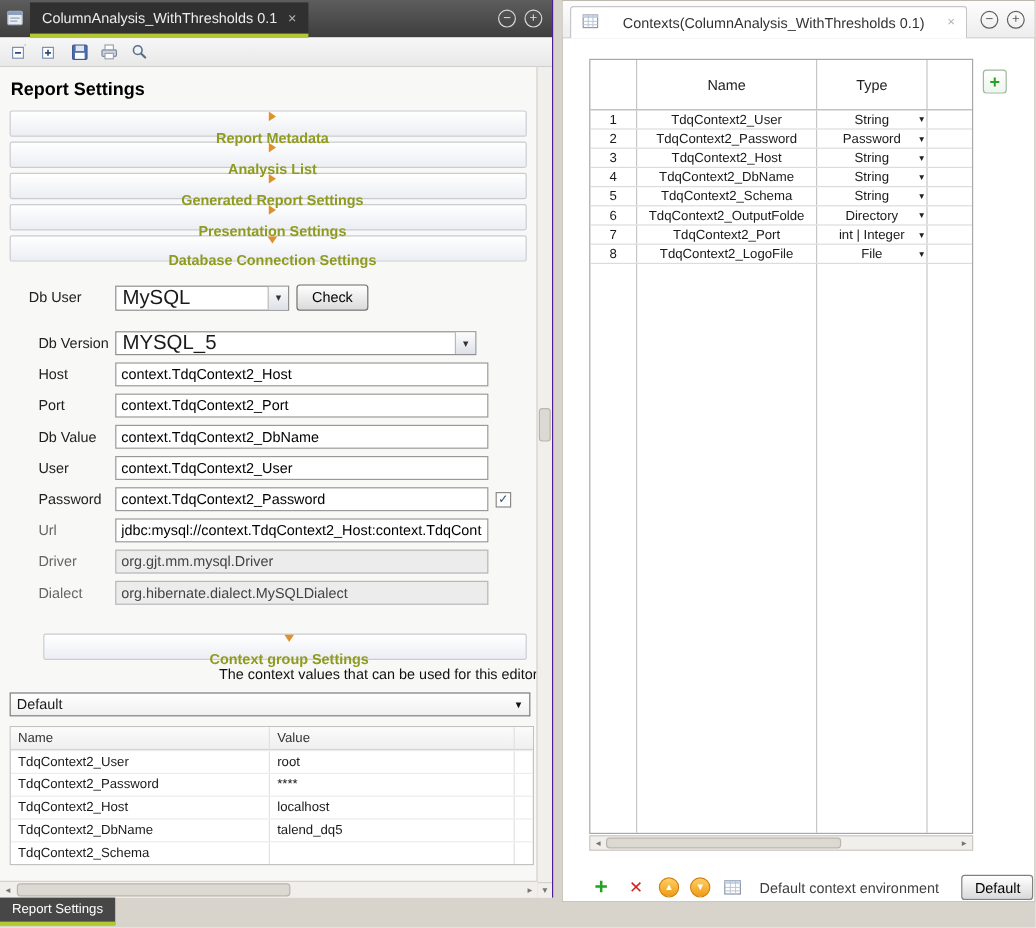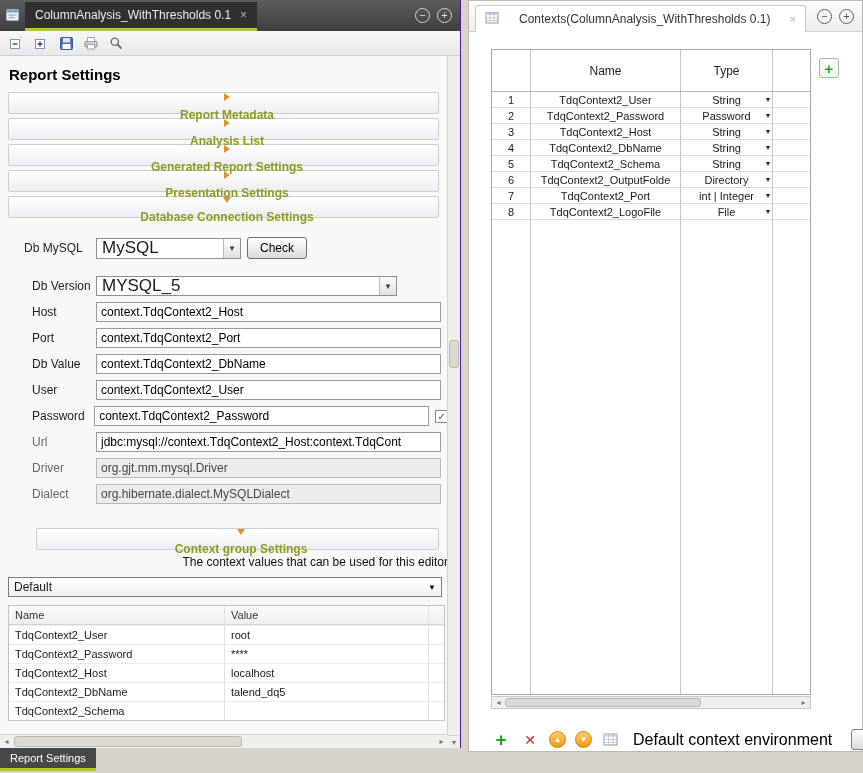--- a/index.html
+++ b/index.html
@@ -38,21 +38,21 @@
   .page-title{font-size:15px;font-weight:bold;color:#000;margin:10px 0 9px 9px;}
 
   .sec{height:22px;margin:0 9px 4px 8px;border:1px solid #c9ccd4;border-radius:2px;background:linear-gradient(#ffffff,#eceef3);display:flex;align-items:center;gap:7px;padding-left:7px;cursor:pointer;flex-direction:column;}
   .sec-label{color:#8f9b1f;font-weight:bold;font-size:12px;}
 
   .dbtype-row{display:flex;align-items:center;margin:18px 0 0 24px;height:24px;}
   .flabel{width:64px;font-size:12px;color:#222;}
   .flabel.w72{width:72px;}
   .flabel.gray{color:#666;}
   .frow{display:flex;align-items:center;height:20px;margin:6px 0 0 32px;}
-  .finput{width:345px;height:20px;border:1px solid #9a9a9a;background:#fff;font-size:12px;font-family:inherit;padding:0 4px;color:#000;}
+  .finput{width:311px;height:20px;border:1px solid #9a9a9a;background:#fff;font-size:12px;font-family:inherit;padding:0 4px;color:#000;}
   .finput.disabled{background:#ececec;border-color:#b8b8b8;color:#444;}
   .combo{position:relative;height:21px;border:1px solid #8f8f8f;background:#fff;display:flex;align-items:center;padding:0 20px 0 5px;font-size:17px;cursor:pointer;}
   .combo.dbtype{width:145px;}
   .combo.ver{width:301px;height:20px;}
   .combo-arrow{position:absolute;right:0;top:0;bottom:0;width:17px;background:linear-gradient(#fcfcfc,#dde1e8);border-left:1px solid #b9b9b9;display:flex;align-items:center;justify-content:center;font-size:9px;color:#333;}
   .btn-check{margin-left:6px;height:22px;padding:0 12px;border:1px solid #6f6f6f;border-radius:3px;background:linear-gradient(#ffffff,#dadada);font-size:12px;font-family:inherit;cursor:pointer;}
   .checkbox{width:13px;height:13px;margin-left:6px;border:1px solid #8a8a8a;background:#fdfdfd;display:flex;align-items:center;justify-content:center;font-size:10px;color:#3a4f6e;cursor:pointer;}
 
   .sec.cg{margin-top:24px;margin-left:36px;}
   .cg-desc{margin:5px 0 0 10px;font-size:12px;color:#111;text-align:right;}
@@ -97,21 +97,21 @@
   .rp-add{position:absolute;left:350px;top:57px;width:20px;height:20px;border:1px solid #9fb89f;border-radius:3px;background:linear-gradient(#ffffff,#edf5ed);color:#27a427;font-size:15px;font-weight:bold;display:flex;align-items:center;justify-content:center;cursor:pointer;}
 
   .rp-hscroll{position:absolute;left:22px;top:695px;width:320px;height:13px;background:#f1efec;border:1px solid #ccc9c3;}
   .rp-hscroll .thumb{position:absolute;left:13px;top:1px;bottom:1px;width:196px;background:#dcd9d3;border:1px solid #bab6ae;border-radius:3px;}
 
   .rp-footer{position:absolute;left:22px;top:727px;height:23px;display:flex;align-items:center;gap:9px;}
   .ft-ic{width:20px;height:20px;display:flex;align-items:center;justify-content:center;cursor:pointer;}
   .ft-add{color:#22a122;font-size:19px;font-weight:bold;}
   .ft-del{color:#d42222;font-size:14px;font-weight:bold;}
   .ft-circle{width:17px;height:17px;border-radius:50%;background:linear-gradient(#ffd064,#f09a14);border:1px solid #d08312;color:#fff;font-size:8px;display:flex;align-items:center;justify-content:center;cursor:pointer;}
-  .ft-label{font-size:16px;color:#000000;margin-left:3px;white-space:nowrap;}
+  .ft-label{font-size:12px;color:#404040;margin-left:3px;white-space:nowrap;}
   .btn-default{margin-left:10px;height:21px;padding:0 10px;border:1px solid #7f7f7f;border-radius:3px;background:linear-gradient(#ffffff,#d9d9d9);font-size:12px;font-family:inherit;cursor:pointer;}
 </style>
 </head>
 <body>
 
 <div class="left-panel">
 
   <div class="lp-header">
     <span class="lp-winicon">
       <svg width="16" height="16" viewBox="0 0 16 16">
@@ -185,21 +185,21 @@
     <div class="sec">
       <span class="tri-r"></span>
       <span class="sec-label">Presentation Settings</span>
     </div>
     <div class="sec">
       <span class="tri-d"></span>
       <span class="sec-label">Database Connection Settings</span>
     </div>
 
     <div class="dbtype-row">
-      <span class="flabel w72">Db MySQL</span>
+      <span class="flabel w72">Db User</span>
       <div class="combo dbtype">
         <span>MySQL</span>
         <span class="combo-arrow g-caret"></span>
       </div>
       <button class="btn-check">Check</button>
     </div>
 
     <div class="frow" style="margin-top:16px;">
       <span class="flabel">Db Version</span>
       <div class="combo ver">

